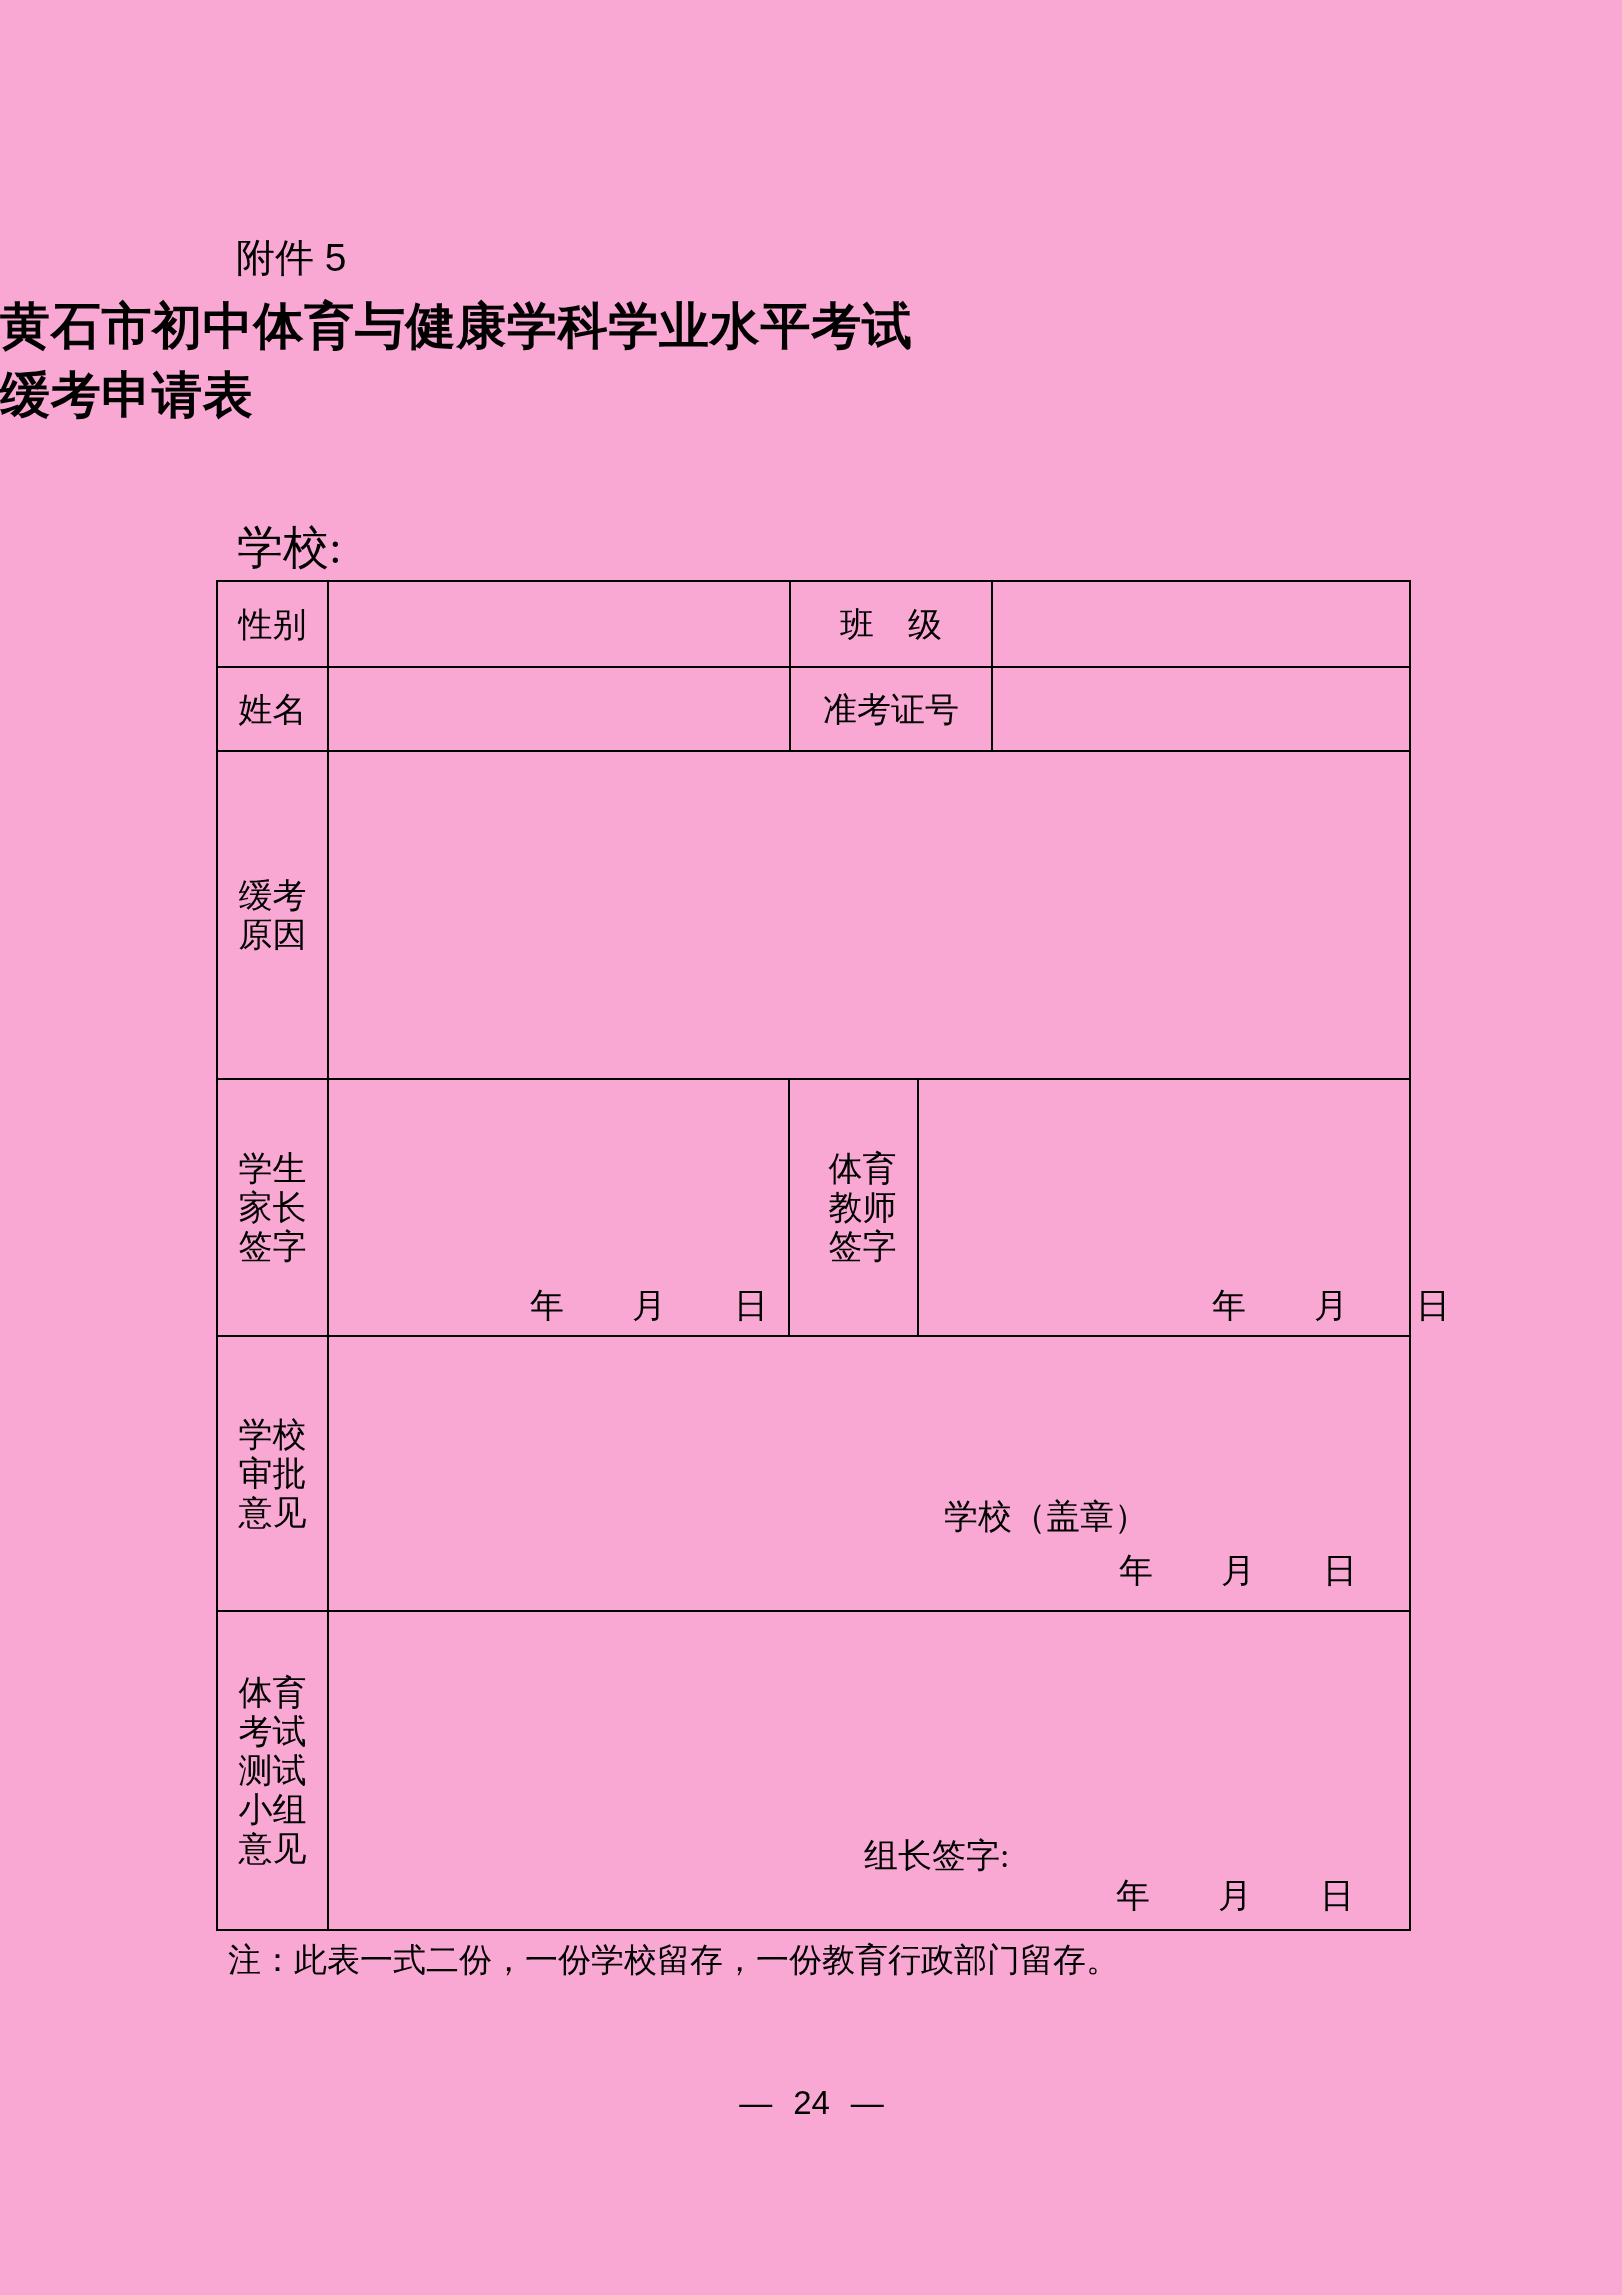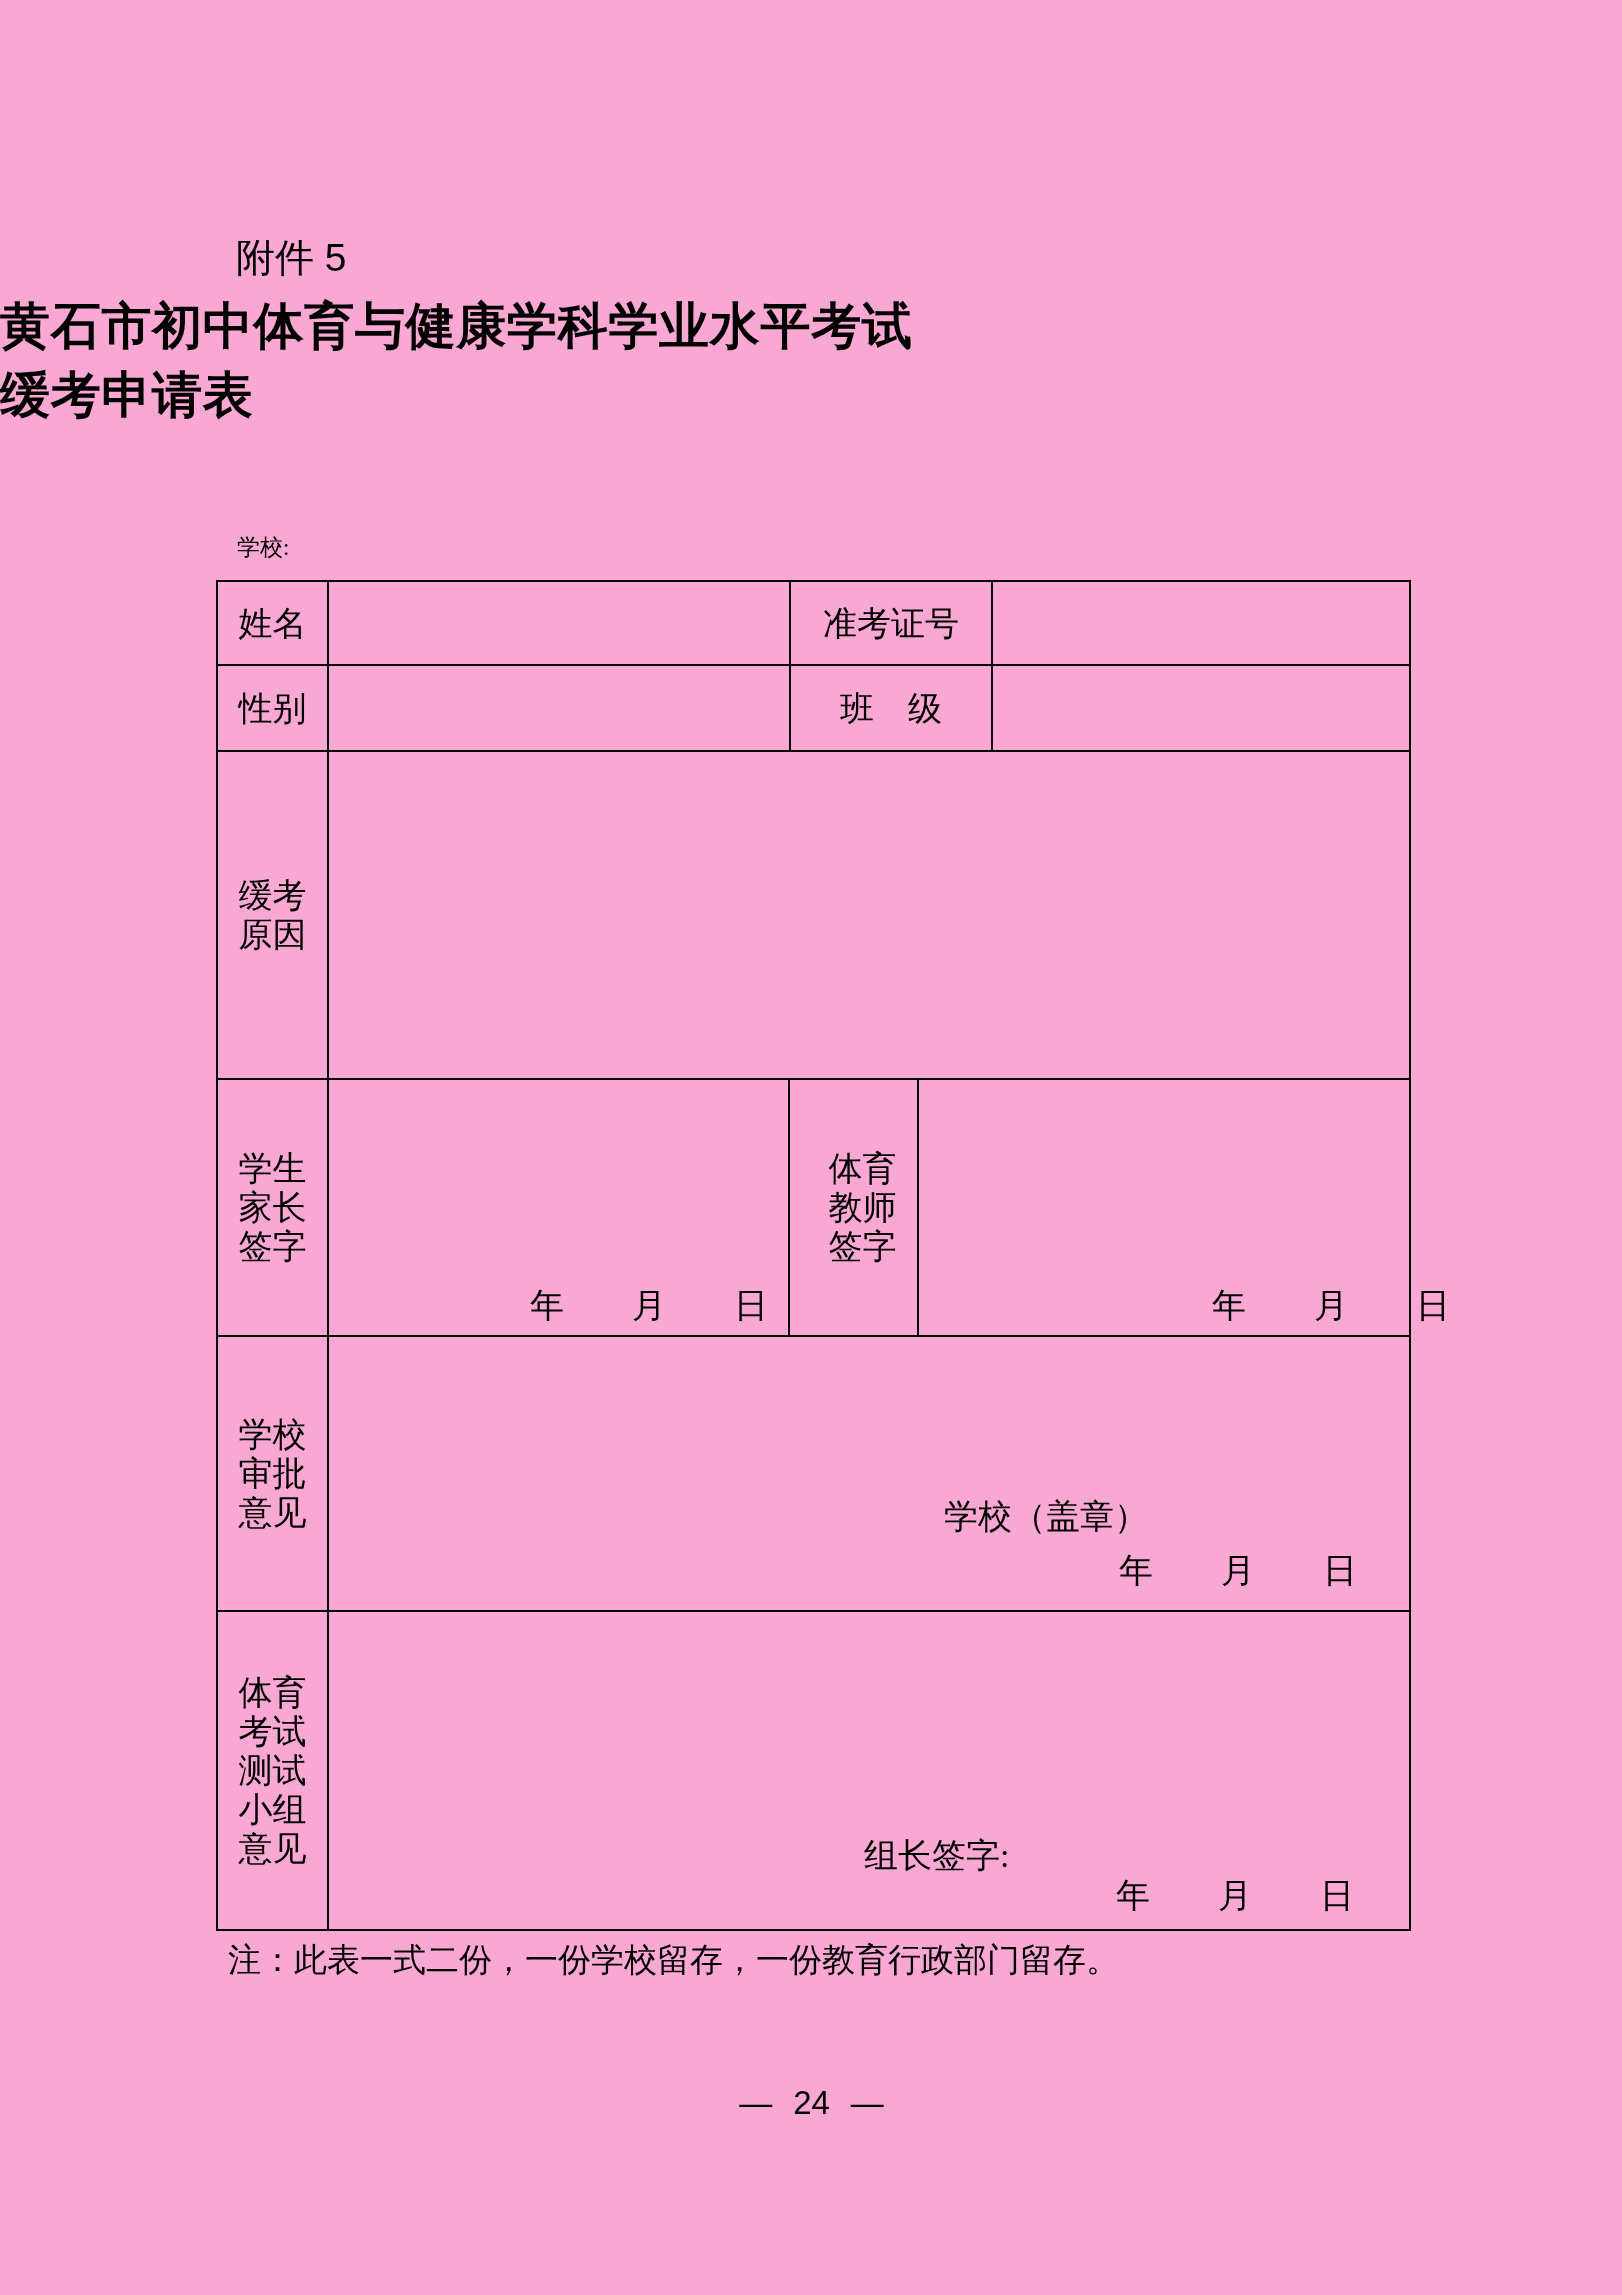--- a/index.html
+++ b/index.html
@@ -8,21 +8,21 @@
     font-family:"Liberation Serif", serif; color:#000; overflow:hidden;
   }
   .attachment {
     position:absolute; left:236px; top:236px;
     font-family:"Liberation Sans", sans-serif;
     font-size:39px; line-height:43px;
   }
   .title-wrap { position:absolute; left:0; top:294px; width:1607px; text-align:left; }
   .title-line1 { font-size:50px; font-weight:bold; line-height:65px; letter-spacing:0.7px; }
   .title-line2 { font-size:50px; font-weight:bold; line-height:65px; margin-top:4px; letter-spacing:0.7px; }
-  .school-label { position:absolute; left:237px; top:527px; font-size:23px; line-height:41px; }
+  .school-label { position:absolute; left:237px; top:527px; font-size:46px; line-height:41px; }
 
   .tbl {
     position:absolute; left:216px; top:580px; width:1195px;
     box-sizing:border-box; border:2.6px solid #000;
     border-left-width:2px; border-right-width:2px;
   }
   .row { display:flex; box-sizing:border-box; border-bottom:2.6px solid #000; }
   .row.last { border-bottom:none; }
   .cell { box-sizing:border-box; border-right:2px solid #000; position:relative; }
   .cell.end { border-right:none; }
@@ -52,37 +52,37 @@
 
   <div class="title-wrap">
     <div class="title-line1">黄石市初中体育与健康学科学业水平考试</div>
     <div class="title-line2">缓考申请表</div>
   </div>
 
   <div class="school-label">学校:</div>
 
   <div class="tbl">
 
+    <div class="row r2">
+      <div class="cell w-lbl lbl">性别</div>
+      <div class="cell w-val">
+          <span class="abs"></span>
+        </div>
+      <div class="cell w-lbl2 lbl">班　级</div>
+      <div class="cell grow end">
+          <span class="abs"></span>
+        </div>
+    </div>
+
     <div class="row r1">
       <div class="cell w-lbl lbl">姓名</div>
       <div class="cell w-val">
           <span class="abs"></span>
         </div>
       <div class="cell w-lbl2 lbl">准考证号</div>
-      <div class="cell grow end">
-          <span class="abs"></span>
-        </div>
-    </div>
-
-    <div class="row r2">
-      <div class="cell w-lbl lbl">性别</div>
-      <div class="cell w-val">
-          <span class="abs"></span>
-        </div>
-      <div class="cell w-lbl2 lbl">班　级</div>
       <div class="cell grow end">
           <span class="abs"></span>
         </div>
     </div>
 
     <div class="row r3">
       <div class="cell w-lbl lbl">缓考
 原因</div>
       <div class="cell grow end">
           <span class="abs"></span>

